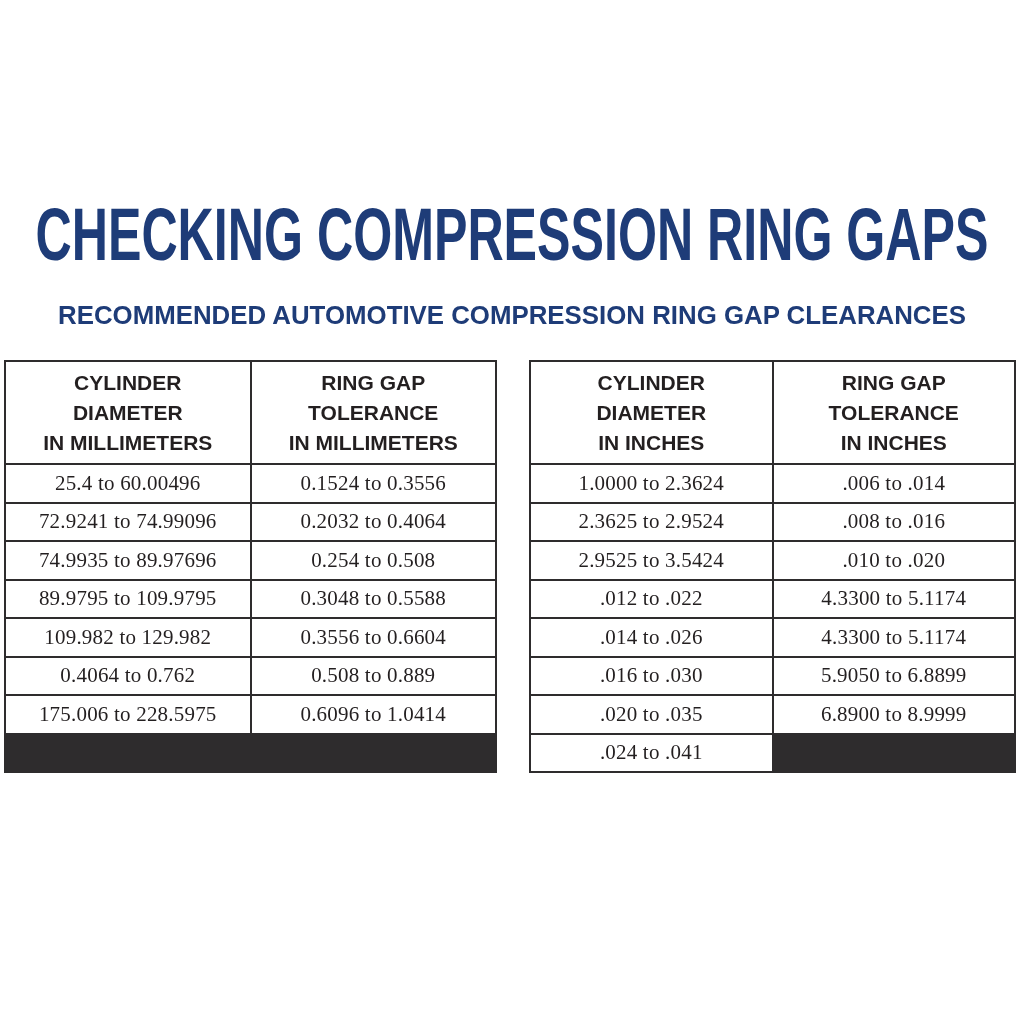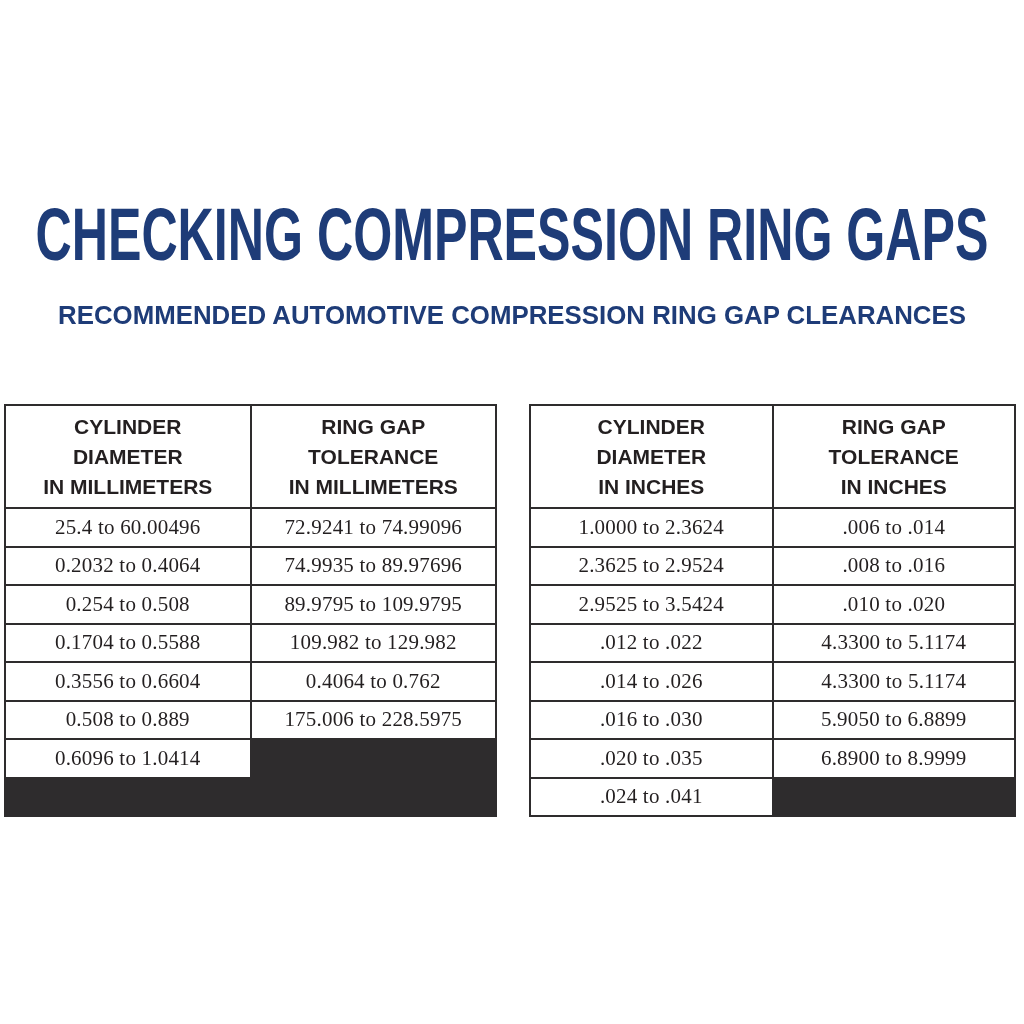--- a/index.html
+++ b/index.html
@@ -30,21 +30,21 @@
     left: 0; top: 293px;
     width: 1024px; height: 44px;
     display: block;
   }
   .subtitle-svg text {
     font-family: "Liberation Sans", "DejaVu Sans", sans-serif;
     font-weight: bold;
   }
   .spec-table {
     position: absolute;
-    top: 404px;
+    top: 360px;
     display: grid;
     grid-template-columns: 1fr 1fr;
     grid-template-rows: 101px repeat(8, 36.5px);
     gap: 2px;
     background: #2e2c2d;          
     border: 2px solid #2e2c2d;
     color: #231f20;
   }
   .spec-table.mm  { left: 4px;   width: 493px; }
   .spec-table.in  { left: 529px; width: 487px; }
@@ -82,26 +82,27 @@
 
   <div class="spec-table mm">
     <div class="th">CYLINDER
 DIAMETER
 IN MILLIMETERS</div>
     <div class="th">RING GAP
 TOLERANCE
 IN MILLIMETERS</div>
 
     <div class="td">25.4 to 60.00496</div>
+    <div class="td">0.1524 to 0.3556</div>
     <div class="td">72.9241 to 74.99096</div>
     <div class="td">0.2032 to 0.4064</div>
     <div class="td">74.9935 to 89.97696</div>
     <div class="td">0.254 to 0.508</div>
     <div class="td">89.9795 to 109.9795</div>
-    <div class="td">0.1704 to 0.5588</div>
+    <div class="td">0.3048 to 0.5588</div>
     <div class="td">109.982 to 129.982</div>
     <div class="td">0.3556 to 0.6604</div>
     <div class="td">0.4064 to 0.762</div>
     <div class="td">0.508 to 0.889</div>
     <div class="td">175.006 to 228.5975</div>
     <div class="td">0.6096 to 1.0414</div>
   </div>
 
   <div class="spec-table in">
     <div class="th">CYLINDER

